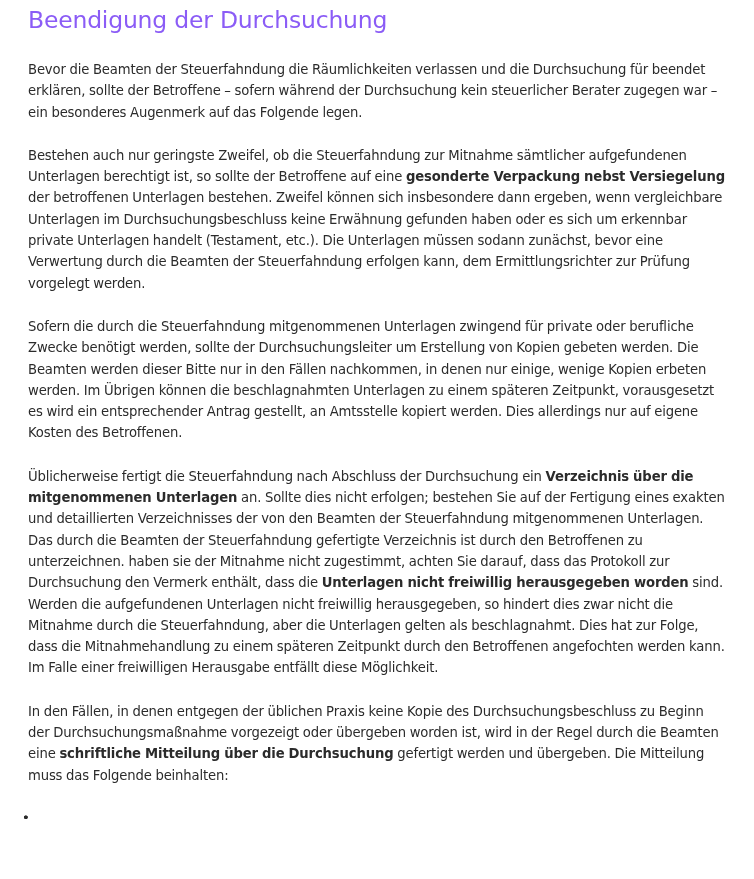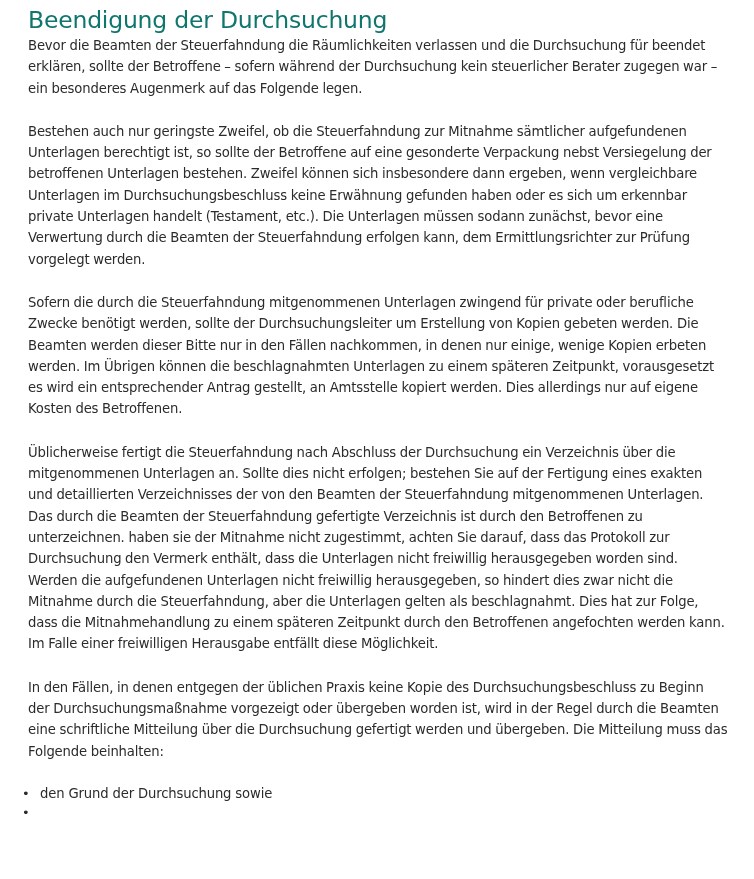--- a/index.html
+++ b/index.html
@@ -19,33 +19,33 @@
       padding: 0 0 0 28px;
       width: 700px;
     }
     h1 {
       font-family: "DejaVu Sans", sans-serif;
       font-weight: normal;
       font-size: 23.5px;
       line-height: 30px;
       margin: 0;
       padding-top: 5px;
-      color: #0f766e;
+      color: #8b5cf6;
       letter-spacing: -0.2px;
     }
     p {
       font-size: 13.2px;
       line-height: 21.3px;
       margin: 0;
       letter-spacing: -0.15px;
       word-spacing: -0.3px;
     }
-    p.first { }
+    p.first { margin-top: 24px; }
     p.gap { margin-top: 22px; }
-    b { font-weight: normal; }
+    b { font-weight: bold; }
     ul {
       list-style: none;
       margin: 22px 0 0 -10px;
       padding: 0;
     }
     li {
       font-size: 13.2px;
       line-height: 19.5px;
       letter-spacing: -0.15px;
       position: relative;
@@ -69,16 +69,16 @@
 
   <p class="gap"><span>Bestehen auch nur geringste Zweifel, ob die Steuerfahndung zur Mitnahme sämtlicher aufgefundenen Unterlagen berechtigt ist, so sollte der Betroffene auf eine </span><b>gesonderte Verpackung nebst Versiegelung</b><span> der betroffenen Unterlagen bestehen. Zweifel können sich insbesondere dann ergeben, wenn vergleichbare Unterlagen im Durchsuchungsbeschluss keine Erwähnung gefunden haben oder es sich um erkennbar private Unterlagen handelt (Testament, etc.). Die Unterlagen müssen sodann zunächst, bevor eine Verwertung durch die Beamten der Steuerfahndung erfolgen kann, dem Ermittlungsrichter zur Prüfung vorgelegt werden.</span></p>
 
   <p class="gap"><span>Sofern die durch die Steuerfahndung mitgenommenen Unterlagen zwingend für private oder berufliche Zwecke benötigt werden, sollte der Durchsuchungsleiter um Erstellung von Kopien gebeten werden. Die Beamten werden dieser Bitte nur in den Fällen nachkommen, in denen nur einige, wenige Kopien erbeten werden. Im Übrigen können die beschlagnahmten Unterlagen zu einem späteren Zeitpunkt, vorausgesetzt es wird ein entsprechender Antrag gestellt, an Amtsstelle kopiert werden. Dies allerdings nur auf eigene Kosten des Betroffenen.</span></p>
 
   <p class="gap"><span>Üblicherweise fertigt die Steuerfahndung nach Abschluss der Durchsuchung ein </span><b>Verzeichnis über die mitgenommenen Unterlagen</b><span> an. Sollte dies nicht erfolgen; bestehen Sie auf der Fertigung eines exakten und detaillierten Verzeichnisses der von den Beamten der Steuerfahndung mitgenommenen Unterlagen. Das durch die Beamten der Steuerfahndung gefertigte Verzeichnis ist durch den Betroffenen zu unterzeichnen. haben sie der Mitnahme nicht zugestimmt, achten Sie darauf, dass das Protokoll zur Durchsuchung den Vermerk enthält, dass die </span><b>Unterlagen nicht freiwillig herausgegeben worden</b><span> sind. Werden die aufgefundenen Unterlagen nicht freiwillig herausgegeben, so hindert dies zwar nicht die Mitnahme durch die Steuerfahndung, aber die Unterlagen gelten als beschlagnahmt. Dies hat zur Folge, dass die Mitnahmehandlung zu einem späteren Zeitpunkt durch den Betroffenen angefochten werden kann. Im Falle einer freiwilligen Herausgabe entfällt diese Möglichkeit.</span></p>
 
   <p class="gap"><span>In den Fällen, in denen entgegen der üblichen Praxis keine Kopie des Durchsuchungsbeschluss zu Beginn der Durchsuchungsmaßnahme vorgezeigt oder übergeben worden ist, wird in der Regel durch die Beamten eine </span><b>schriftliche Mitteilung über die Durchsuchung</b><span> gefertigt werden und übergeben. Die Mitteilung muss das Folgende beinhalten:</span></p>
 
   <ul>
-    <li><span class="bullet">•</span><span>den Grund der Durchsuchung sowie</span></li>
+    <li><span class="bullet">•</span></li>
     <li><span class="bullet">•</span></li>
   </ul>
 </div>
 
 </body></html>

